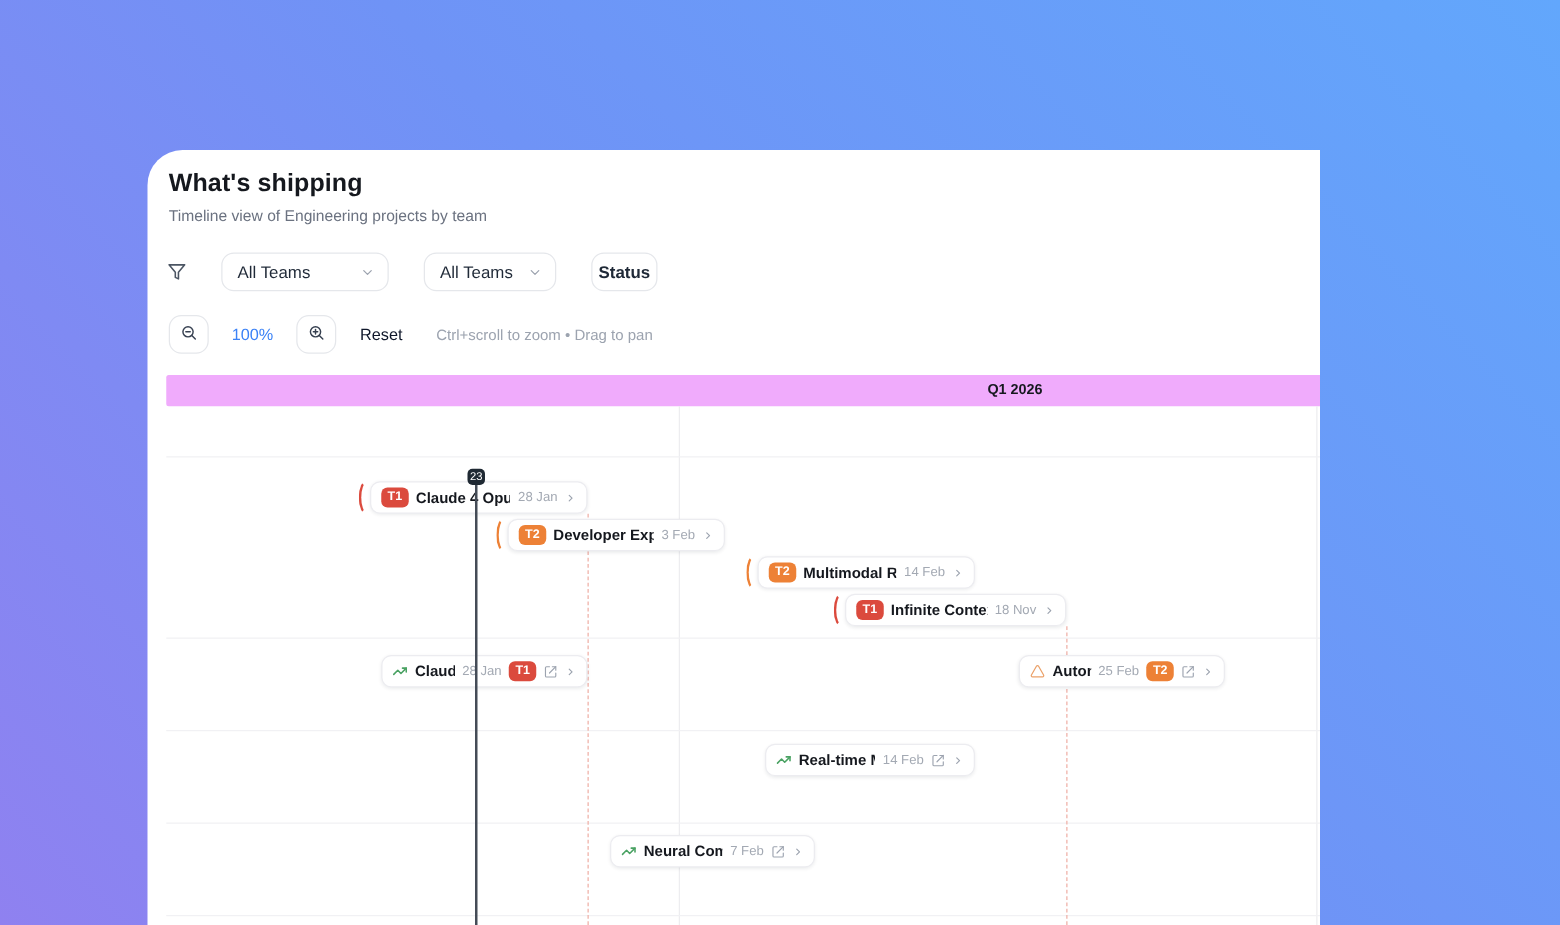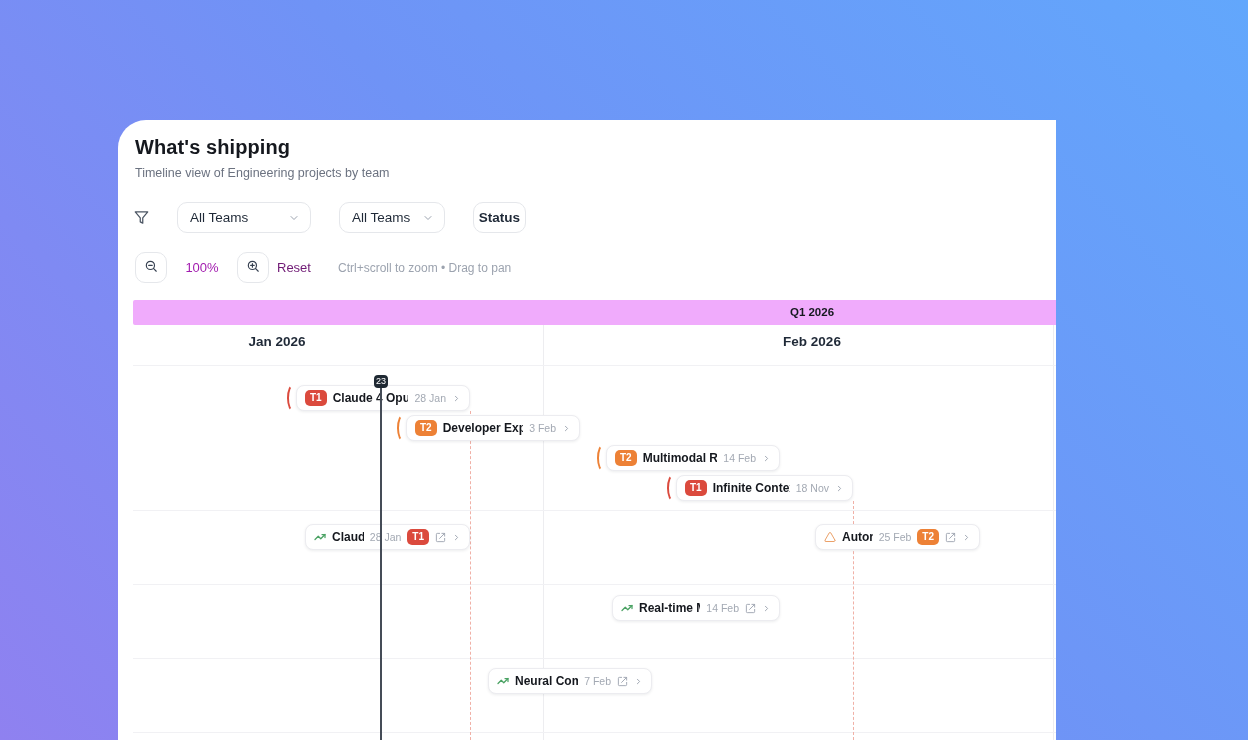--- a/index.html
+++ b/index.html
@@ -30,22 +30,22 @@
     display:flex; align-items:center; justify-content:center;
     font-size:13.5px; font-weight:600; color:#1f2937; cursor:pointer;
   }
 
   
   .zoombar { position:absolute; left:17px; top:132px; height:31px; display:flex; align-items:center; }
   .icon-btn {
     width:32px; height:31px; border:1px solid #e5e7eb; border-radius:10px; background:#fff;
     display:flex; align-items:center; justify-content:center; color:#374151; cursor:pointer;
   }
-  .zoom-level { width:70px; text-align:center; font-size:13px; color:#a21caf; }
-  .reset { margin-left:8px; font-size:13px; color:#701a75; background:none; border:none; cursor:pointer; font-family:inherit; }
+  .zoom-level { width:70px; text-align:center; font-size:13px; color:#3b82f6; }
+  .reset { margin-left:19px; font-size:13px; color:#0f172a; background:none; border:none; cursor:pointer; font-family:inherit; }
   .hint { margin-left:27px; font-size:12px; color:#9ca3af; }
 
   
   .quarter-band { position:absolute; left:15px; right:0; top:180px; height:25px; background:#f0abfc; border-radius:2px 0 0 2px; }
   .quarter-label { position:absolute; left:679px; top:6px; transform:translateX(-50%); font-size:11.5px; font-weight:700; color:#15181e; }
   .months-row { position:absolute; left:15px; right:0; top:205px; height:40px; background:#fff; }
   .month-label { position:absolute; top:9px; transform:translateX(-50%); font-size:13.5px; font-weight:600; color:#1f2937; white-space:nowrap; }
 
   .gridline-v { position:absolute; width:1px; top:205px; height:415px; background:#ededf0; }
   .rowline { position:absolute; left:15px; right:0; height:1px; background:#f1f1f4; }
@@ -130,24 +130,20 @@
           </svg></span>
     </button>
     <button class="reset">Reset</button>
     <span class="hint">Ctrl+scroll to zoom • Drag to pan</span>
   </div>
 
   <div class="quarter-band">
     <span class="quarter-label">Q1 2026</span>
   </div>
 
-  <div class="months-row">
-    <span class="month-label" style="left:144px">Jan 2026</span>
-    <span class="month-label" style="left:679px">Feb 2026</span>
-  </div>
 
   <div class="gridline-v" style="left:425px"></div>
   <div class="gridline-v" style="left:935px"></div>
   <div class="rowline" style="top:245px"></div>
   <div class="rowline" style="top:390px"></div>
   <div class="rowline" style="top:464px"></div>
   <div class="rowline" style="top:538px"></div>
   <div class="rowline" style="top:612px"></div>
 
   <div class="dashline" style="left:352px; top:291px; height:329px"></div>

